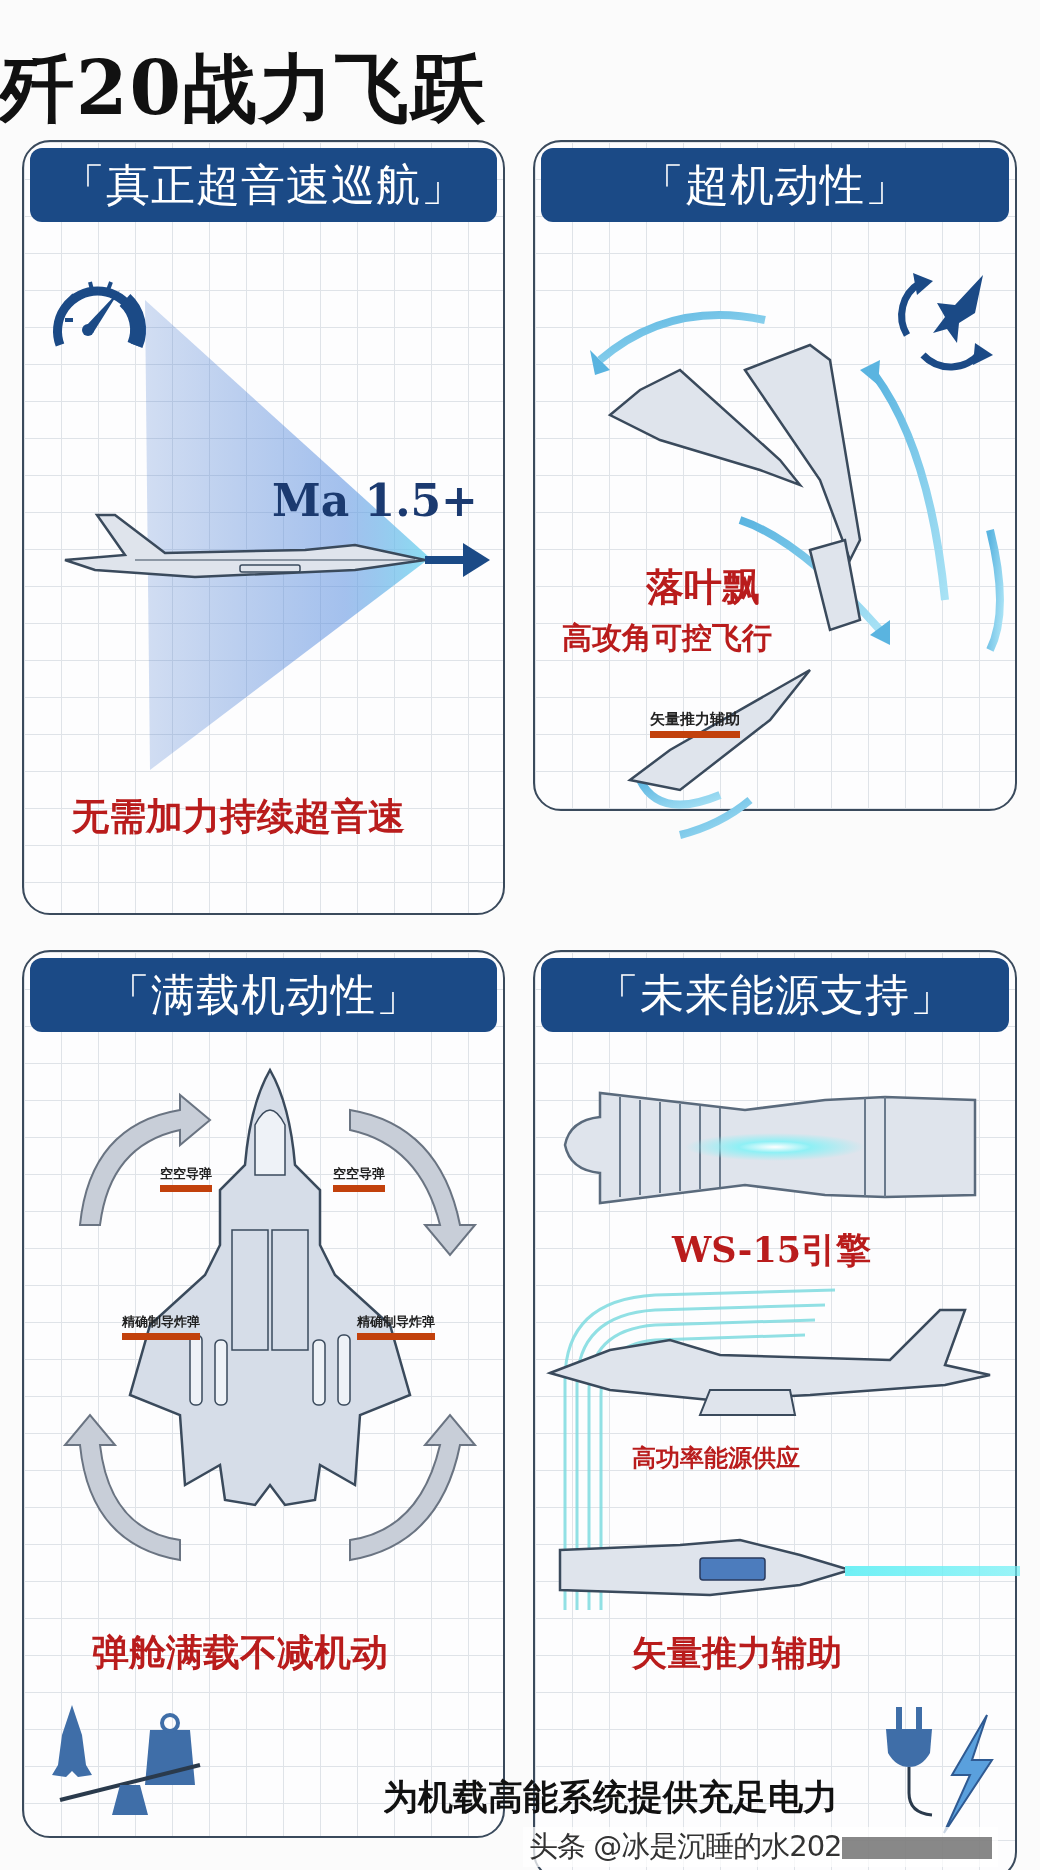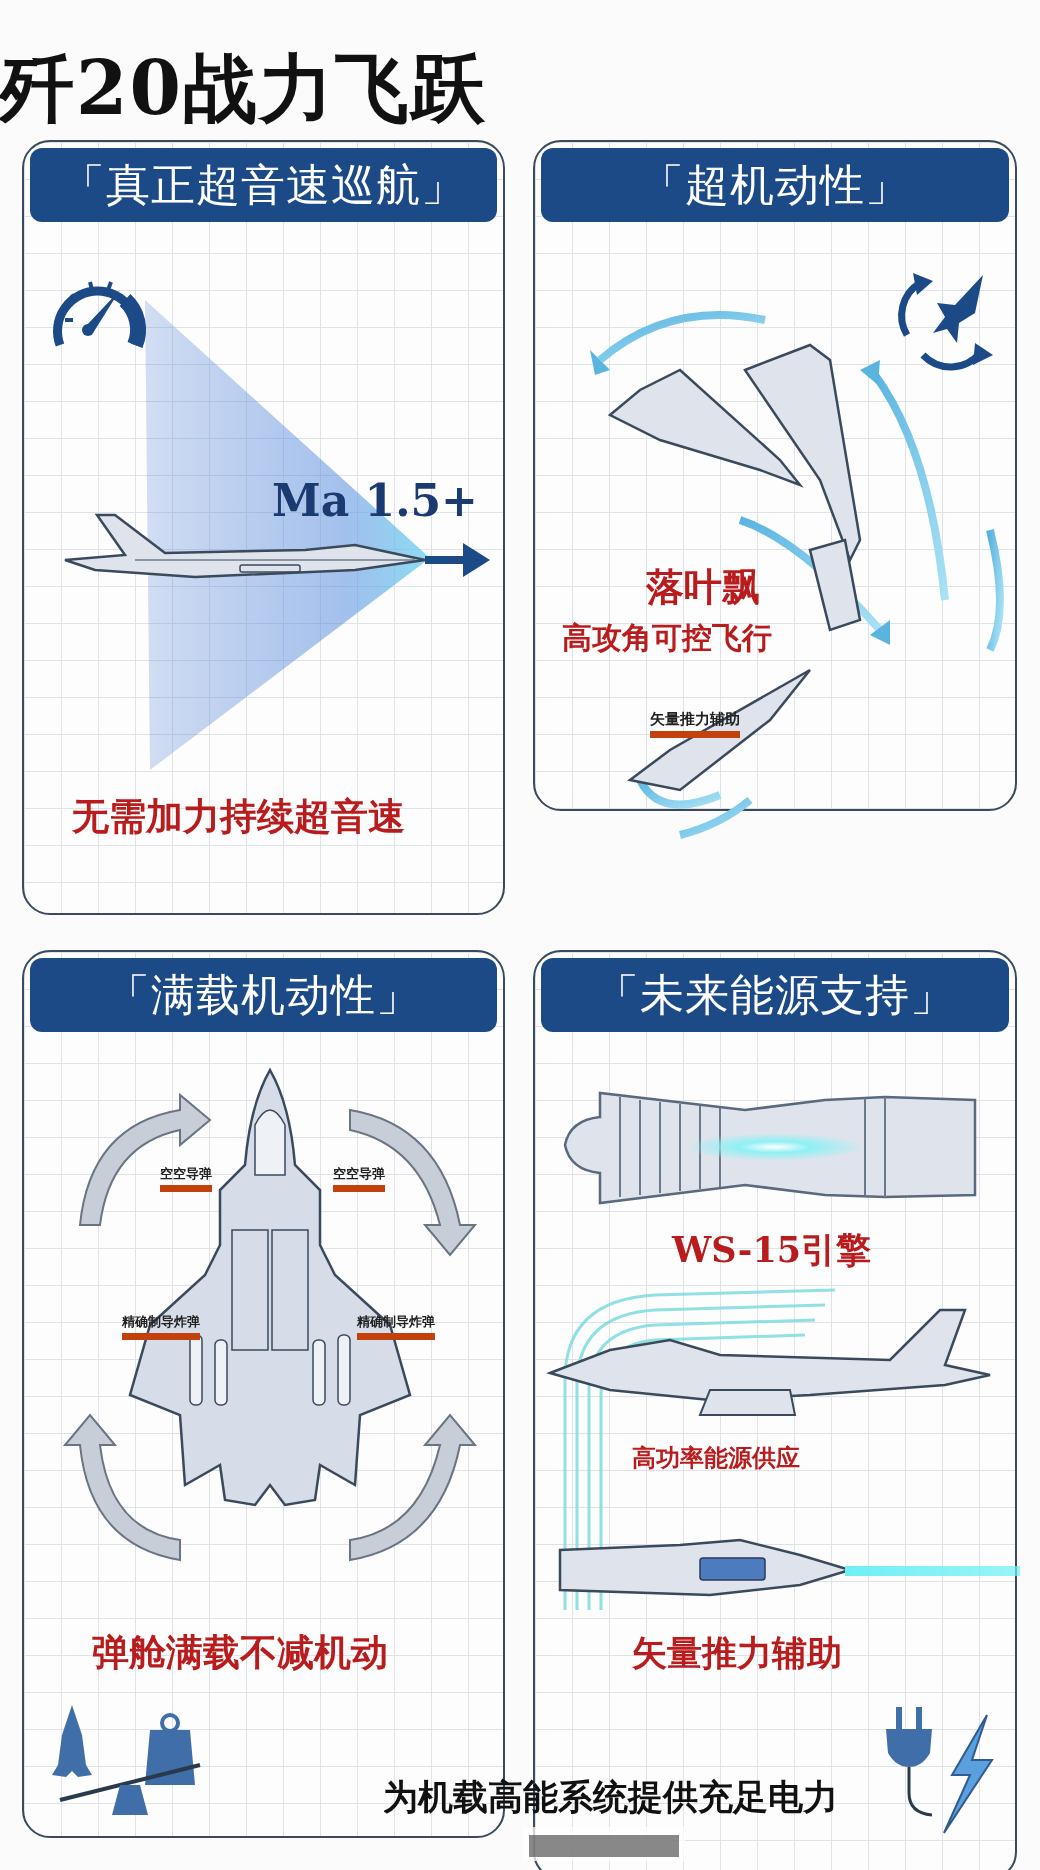--- a/index.html
+++ b/index.html
@@ -189,13 +189,13 @@
 <div class="cap" style="left:632px;top:1630px;font-size:35px">矢量推力辅助</div>
 <svg style="left:882px;top:1705px" width="115" height="130" viewBox="0 0 115 130">
   <rect x="14" y="2" width="6" height="22" fill="#3f6ea8"></rect>
     <rect x="34" y="2" width="6" height="22" fill="#3f6ea8"></rect>
   <path d="M4 24 L50 24 L48 48 Q40 62 27 62 Q14 62 6 48 Z" fill="#3f6ea8"></path>
   <path d="M27 62 L27 88 Q27 108 50 110" fill="none" stroke="#2a3a4c" stroke-width="3"></path>
   <path d="M105 10 L70 70 L88 70 L62 128 L110 55 L90 55 Z" fill="#5aa0dd" stroke="#2f5a92" stroke-width="2"></path>
 </svg>
 
 <div class="bottom-text">为机载高能系统提供充足电力</div>
-<div class="watermark"><span class="blk"></span></div>
+<div class="watermark"><span>头条 @冰是沉睡的水202</span><span class="blk"></span></div>
 
 </body></html>

